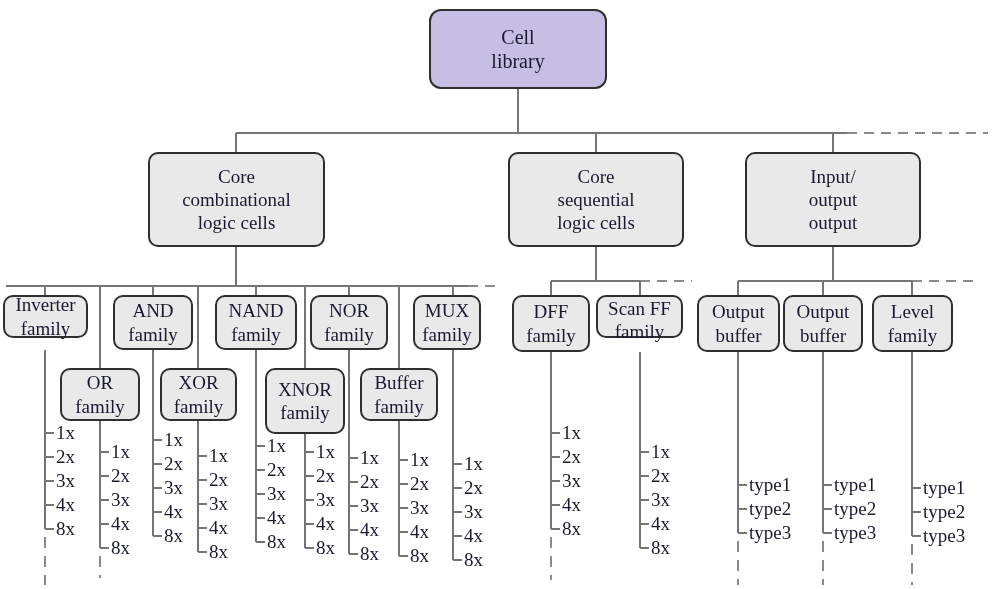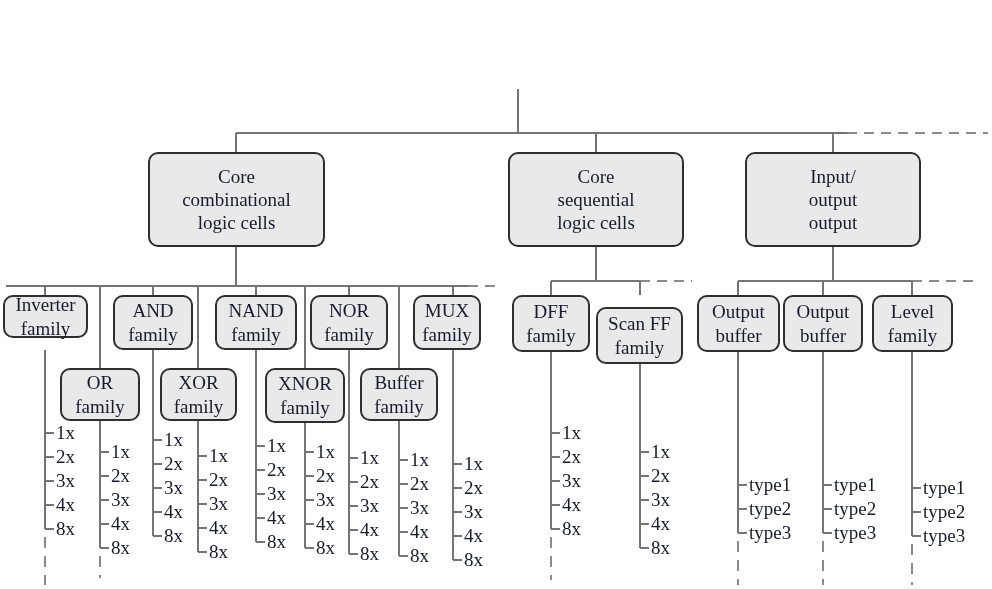--- a/index.html
+++ b/index.html
@@ -94,20 +94,24 @@
     <div class="seg dh" style="left: 912px; top: 280px; width: 63px; height: 2px;"></div>
     <div class="seg" style="left: 737px; top: 281px; width: 2px; height: 14px;"></div>
     <div class="seg" style="left: 822px; top: 281px; width: 2px; height: 14px;"></div>
     <div class="seg" style="left: 911px; top: 281px; width: 2px; height: 14px;"></div>
     <div class="seg" style="left: 737px; top: 352px; width: 2px; height: 181px;"></div>
     <div class="seg" style="left: 822px; top: 352px; width: 2px; height: 181px;"></div>
     <div class="seg" style="left: 911px; top: 352px; width: 2px; height: 184px;"></div>
     <div class="seg dv" style="left: 737px; top: 541px; width: 2px; height: 44px;"></div>
     <div class="seg dv" style="left: 822px; top: 541px; width: 2px; height: 44px;"></div>
     <div class="seg dv" style="left: 911px; top: 544px; width: 2px; height: 41px;"></div>
+    <div class="node root" style="left: 429px; top: 9px; width: 178px; height: 80px;">
+      <div>Cell</div>
+      <div>library</div>
+    </div>
     <div class="node" style="left: 148px; top: 152px; width: 177px; height: 95px;">
       <div>Core</div>
       <div>combinational</div>
       <div>logic cells</div>
     </div>
     <div class="node" style="left: 508px; top: 152px; width: 176px; height: 95px;">
       <div>Core</div>
       <div>sequential</div>
       <div>logic cells</div>
     </div>
@@ -137,33 +141,33 @@
       <div>family</div>
     </div>
     <div class="node" style="left: 60px; top: 368px; width: 80px; height: 53px;">
       <div>OR</div>
       <div>family</div>
     </div>
     <div class="node" style="left: 160px; top: 368px; width: 77px; height: 53px;">
       <div>XOR</div>
       <div>family</div>
     </div>
-    <div class="node" style="left: 265px; top: 368px; width: 80px; height: 55px;">
+    <div class="node" style="left: 265px; top: 368px; width: 80px; height: 66px;">
       <div>XNOR</div>
       <div>family</div>
     </div>
     <div class="node" style="left: 360px; top: 368px; width: 78px; height: 53px;">
       <div>Buffer</div>
       <div>family</div>
     </div>
     <div class="node" style="left: 512px; top: 295px; width: 78px; height: 57px;">
       <div>DFF</div>
       <div>family</div>
     </div>
-    <div class="node" style="left: 596px; top: 307px; width: 87px; height: 57px;">
+    <div class="node" style="left: 596px; top: 295px; width: 87px; height: 43px; justify-content: space-between;">
       <div>Scan FF</div>
       <div>family</div>
     </div>
     <div class="node" style="left: 697px; top: 295px; width: 83px; height: 57px;">
       <div>Output</div>
       <div>buffer</div>
     </div>
     <div class="node" style="left: 783px; top: 295px; width: 80px; height: 57px;">
       <div>Output</div>
       <div>buffer</div>

